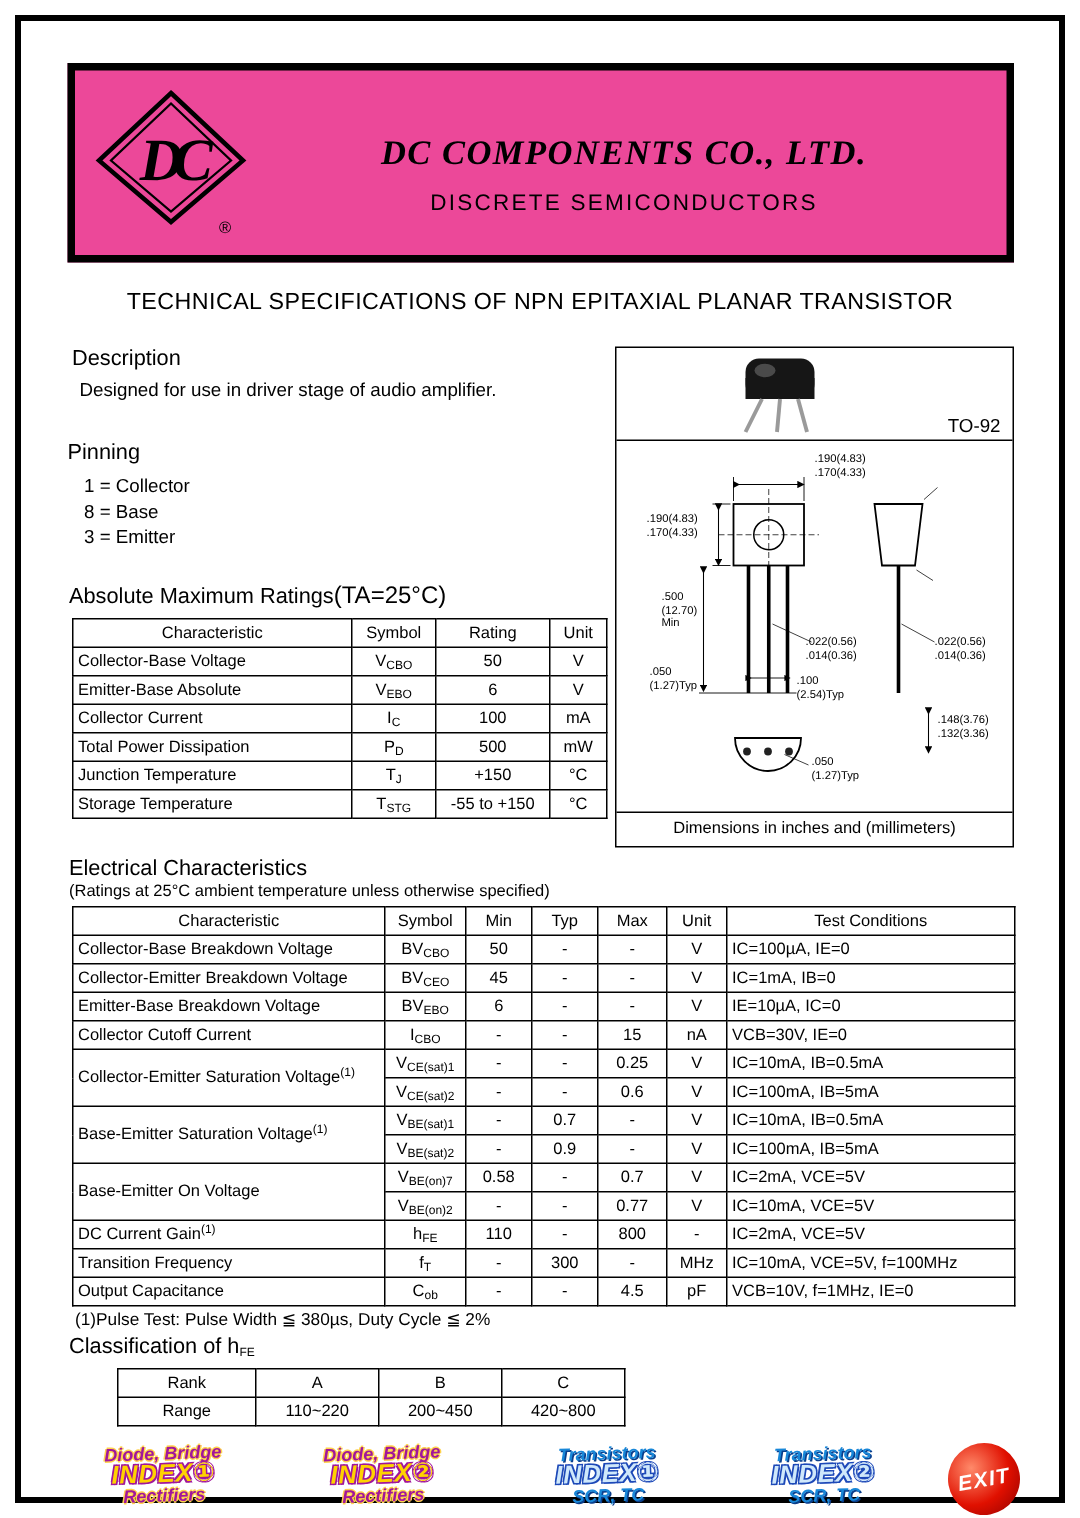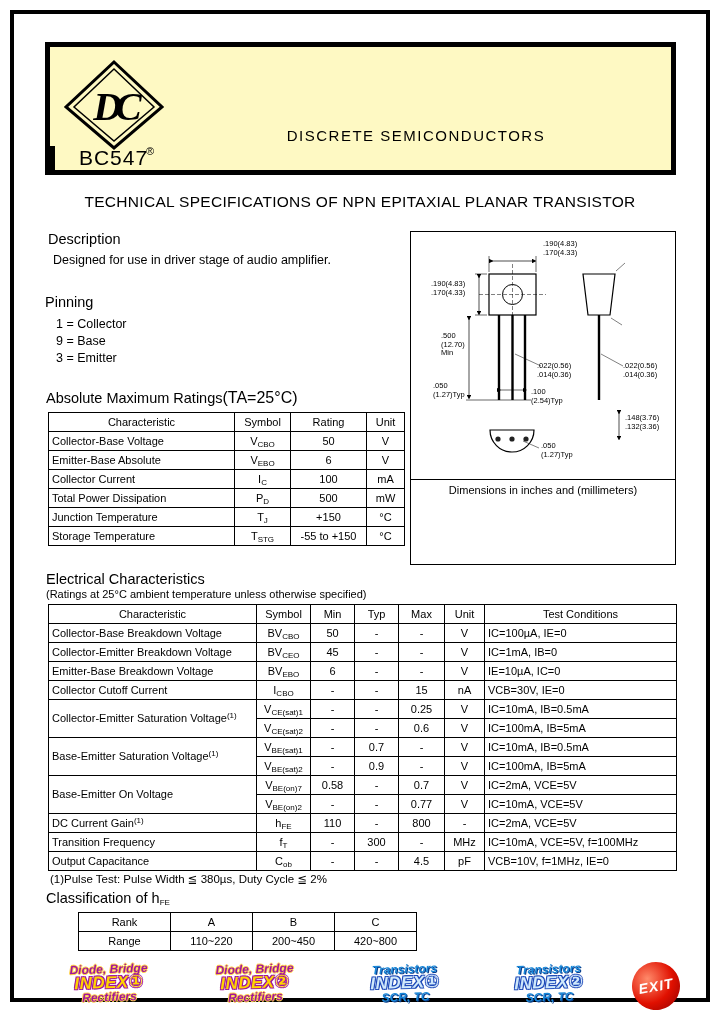--- a/index.html
+++ b/index.html
@@ -2,21 +2,21 @@
 <html><head>
 <meta charset="utf-8">
 <style>
   * { margin:0; padding:0; box-sizing:border-box; }
   html,body { width:720px; height:1012px; }
   body { position:relative; background:#fff; color:#000; overflow:hidden;
          font-family:"Liberation Sans","DejaVu Sans",sans-serif; }
   .frame { position:absolute; left:10px; top:10px; width:700px; height:992px; border:4px solid #000; }
 
   
-  .header { position:absolute; left:45px; top:42px; width:631px; height:133px; border:5px solid #000; display:flex; background:#fef9c3;flex-direction:column; }
+  .header { position:absolute; left:45px; top:42px; width:631px; height:133px; border:5px solid #000; display:flex; background:#ec4899; }
   .header-left { flex:1; position:relative; }
   .header-right { width:122px; border-left:5px solid #000; display:flex; align-items:center; justify-content:center; font-size:21px; letter-spacing:1px; }
   .logo { position:absolute; left:12px; top:12px; width:104px; height:98px; }
   .company { position:absolute; left:115px; top:42px; right:4px; text-align:center;
              font-family:"Liberation Serif","DejaVu Serif",serif; font-style:italic; font-weight:bold;
              font-size:23px; letter-spacing:1px; white-space:nowrap; }
   .division { position:absolute; left:115px; top:80px; right:4px; text-align:center; font-size:15px; letter-spacing:1.5px; }
 
   .title { position:absolute; left:0; top:193px; width:720px; text-align:center; font-size:15.5px; letter-spacing:.3px; }
 
@@ -75,38 +75,49 @@
   <div class="frame"></div>
 
   <div class="header">
     <div class="header-left">
       <svg class="logo" viewBox="0 0 104 98">
         <polygon points="52,3 100,48 52,89 4,48" fill="none" stroke="#000" stroke-width="3"></polygon>
         <polygon points="52,10 92,48 52,82 12,48" fill="none" stroke="#000" stroke-width="1.5"></polygon>
         <text x="52" y="61" text-anchor="middle" font-size="40" font-style="italic" font-weight="bold" font-family="Liberation Serif, DejaVu Serif, serif" letter-spacing="-7">DC</text>
         <text x="88" y="96" text-anchor="middle" font-size="11">®</text>
       </svg>
+      <div class="company">DC COMPONENTS CO.,  LTD.</div>
       <div class="division">DISCRETE SEMICONDUCTORS</div>
     </div>
-    <div class="header-right">BC547</div>
   </div>
 
   <div class="title">TECHNICAL  SPECIFICATIONS OF NPN EPITAXIAL PLANAR TRANSISTOR</div>
 
   <div class="h-sec" style="left:48px; top:231px;">Description</div>
   <div class="desc-text">Designed for use in driver stage of audio amplifier.</div>
 
   <div class="h-sec" style="left:45px; top:294px;">Pinning</div>
   <div class="pins">
     <div>1 = Collector</div>
-    <div>9 = Base</div>
+    <div>8 = Base</div>
     <div>3 = Emitter</div>
   </div>
 
   <div class="pkg">
+    <div class="pkg-photo">
+      <svg width="82" height="56" viewBox="0 0 82 56">
+        <rect x="18" y="4" width="46" height="26" rx="9" fill="#161616"></rect>
+        <rect x="18" y="17" width="46" height="14" fill="#161616"></rect>
+        <ellipse cx="31" cy="12" rx="7" ry="4.5" fill="#4a4a4a"></ellipse>
+        <path d="M29,31 L18,53" stroke="#9a9a9a" stroke-width="2.6" fill="none"></path>
+        <path d="M41,31 L39,53" stroke="#9a9a9a" stroke-width="2.6" fill="none"></path>
+        <path d="M53,31 L59,53" stroke="#9a9a9a" stroke-width="2.6" fill="none"></path>
+      </svg>
+      <div class="to92">TO-92</div>
+    </div>
     <div class="pkg-draw">
       <svg width="266" height="247" viewBox="0 0 266 247">
         <defs>
           <marker id="ah" markerWidth="7" markerHeight="7" refX="3.5" refY="3.5" orient="auto">
             <path d="M0,0 L7,3.5 L0,7 z" fill="#000"></path>
           </marker>
         </defs>
 
         <rect x="78" y="42" width="47" height="41" fill="none" stroke="#000" stroke-width="1.2"></rect>
         <circle cx="101.5" cy="62.5" r="10" fill="none" stroke="#000" stroke-width="1"></circle>

